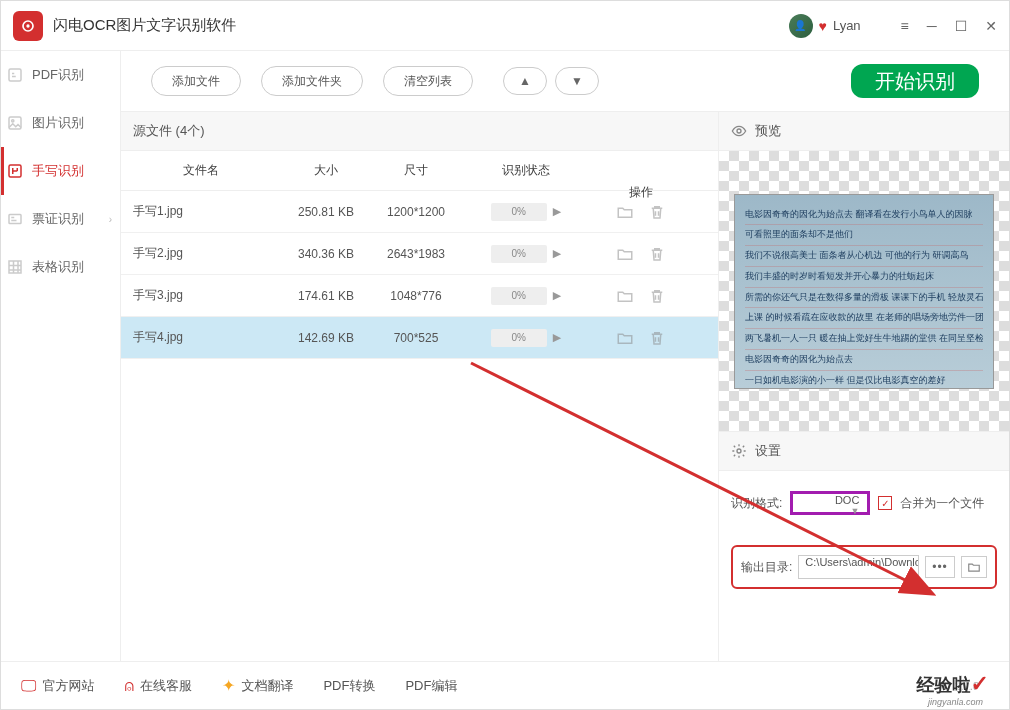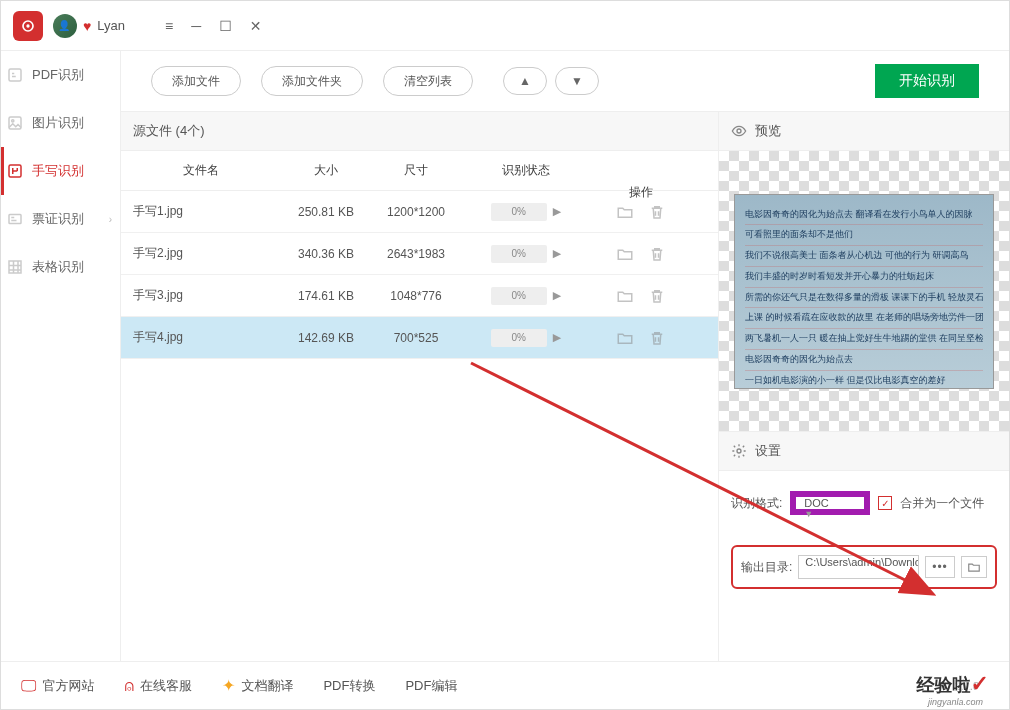--- a/index.html
+++ b/index.html
@@ -20,21 +20,21 @@
 .side-item { height: 48px; display: flex; align-items: center; padding-left: 5px; font-size: 13px; color: #666; cursor: pointer; gap: 8px; position: relative; }
 .side-item.active { color: #d32f2f; background: #fff; }
 .side-item.active::before { content: ""; position: absolute; left: 0; top: 0; bottom: 0; width: 3px; background: #d32f2f; }
 .side-icon { width: 18px; height: 18px; opacity: 0.5; }
 .side-item.active .side-icon { opacity: 1; }
 .chev { font-size: 10px; color: #bbb; margin-left: auto; margin-right: 8px; }
 .main { flex: 1; display: flex; flex-direction: column; min-width: 0; }
 .toolbar { height: 60px; display: flex; align-items: center; padding: 0 30px; gap: 20px; }
 .tb-btn { height: 30px; padding: 0 20px; border: 1px solid #ccc; border-radius: 15px; background: #fff; font-size: 12px; color: #555; cursor: pointer; display: flex; align-items: center; }
 .arrow-btn { width: 44px; height: 28px; border: 1px solid #ccc; border-radius: 14px; display: flex; align-items: center; justify-content: center; font-size: 12px; color: #666; cursor: pointer; }
-.start-btn { margin-left: auto; height: 34px; padding: 0 24px; background: #00a651; color: #fff; border: none; border-radius: 0; font-size: 14px; cursor: pointer; }
+.start-btn { margin-left: auto; height: 34px; padding: 0 24px; background: #00a651; color: #fff; border: none; border-radius: 12px; font-size: 20px; cursor: pointer; }
 .content { flex: 1; display: flex; min-height: 0; }
 .file-panel { flex: 1; border-right: 1px solid #eee; display: flex; flex-direction: column; }
 .panel-header { height: 40px; background: #f7f7f7; display: flex; align-items: center; padding-left: 12px; font-size: 13px; color: #555; border-top: 1px solid #eee; border-bottom: 1px solid #eee; }
 .table-header { height: 40px; display: flex; align-items: center; border-bottom: 1px solid #eee; font-size: 12px; color: #404040; }
 .col-name { width: 160px; text-align: center; }
 .col-size { width: 90px; text-align: center; }
 .col-dim { width: 90px; text-align: center; }
 .col-status { width: 130px; text-align: center; }
 .col-action { width: 100px; text-align: center; margin-top: 43px; }
 .table-row { height: 42px; display: flex; align-items: center; border-bottom: 1px solid #f0f0f0; font-size: 12px; color: #555; }
@@ -49,21 +49,21 @@
 .action-icon { width: 20px; height: 18px; opacity: 0.5; cursor: pointer; }
 .right-panel { width: 290px; display: flex; flex-direction: column; }
 .preview-header { height: 40px; background: #f7f7f7; border-top: 1px solid #eee; border-bottom: 1px solid #eee; display: flex; align-items: center; padding-left: 12px; gap: 8px; font-size: 13px; color: #555; }
 .preview-body { height: 280px; background-image: repeating-conic-gradient(#ddd 0% 25%, #fff 0% 50%); background-size: 20px 20px; display: flex; align-items: center; justify-content: center; padding: 10px; }
 .preview-img { width: 260px; height: 195px; background: linear-gradient(180deg, #9db8c8 0%, #b8cdd8 100%); border: 1px solid #999; position: relative; overflow: hidden; }
 .preview-lines { position: absolute; inset: 10px; font-family: cursive; font-size: 9px; color: #1a3a5c; line-height: 2.2; }
 .preview-lines div { border-bottom: 1px solid rgba(200,100,100,0.3); white-space: nowrap; overflow: hidden; }
 .settings-header { height: 40px; background: #f7f7f7; border-top: 1px solid #eee; border-bottom: 1px solid #eee; display: flex; align-items: center; padding-left: 12px; gap: 8px; font-size: 13px; color: #555; }
 .settings-body { flex: 1; padding: 20px 12px; display: flex; flex-direction: column; gap: 30px; font-size: 12px; color: #555; }
 .setting-row { display: flex; align-items: center; gap: 8px; }
-.select-box { width: 80px; height: 24px; border: 6px solid #a21caf; display: flex; align-items: flex-start; padding: 0 8px; font-size: 11px; color: #555; justify-content: space-between; cursor: pointer; flex-direction: column; }
+.select-box { width: 80px; height: 24px; border: 3px solid #a21caf; display: flex; align-items: flex-end; padding: 0 8px; font-size: 11px; color: #555; justify-content: space-between; cursor: pointer; flex-direction: column; }
 .checkbox { width: 14px; height: 14px; border: 1px solid #d32f2f; display: flex; align-items: center; justify-content: center; color: #d32f2f; font-size: 10px; cursor: pointer; }
 .output-row { border: 2px solid #d32f2f; border-radius: 6px; padding: 8px; display: flex; align-items: center; gap: 6px; }
 .path-input { flex: 1; height: 24px; border: 1px solid #ccc; padding: 0 6px; font-size: 11px; color: #555; min-width: 0; overflow: hidden; white-space: nowrap; }
 .dots-btn { width: 30px; height: 22px; border: 1px solid #ccc; display: flex; align-items: center; justify-content: center; font-size: 12px; color: #666; cursor: pointer; letter-spacing: 1px; }
 .folder-btn { width: 26px; height: 22px; border: 1px solid #ccc; display: flex; align-items: center; justify-content: center; cursor: pointer; }
 .footer { height: 48px; border-top: 1px solid #eee; display: flex; align-items: center; padding: 0 20px; gap: 30px; font-size: 13px; color: #555; }
 .footer-item { display: flex; align-items: center; gap: 6px; cursor: pointer; }
 .footer-icon { color: #d32f2f; font-size: 16px; }
 .version { margin-left: auto; font-size: 11px; color: #aaa; margin-right: 10px; position: relative; }
 .watermark { position: absolute; right: 20px; bottom: 12px; font-family: cursive; font-size: 18px; font-weight: bold; color: #333; text-shadow: 1px 1px 0 #fff; pointer-events: none; }
@@ -77,20 +77,21 @@
 
 <div class="window">
 
   <div class="titlebar">
     <div class="logo">
       <svg viewBox="0 0 24 24" fill="#fff">
           <circle cx="12" cy="12" r="6" fill="none" stroke="#fff" stroke-width="2"></circle>
           <circle cx="12" cy="12" r="2" fill="#fff"></circle>
         </svg>
     </div>
+    <div class="title">闪电OCR图片文字识别软件</div>
     <div class="user-area">
       <div class="avatar">👤</div>
       <span class="heart">♥</span>
       <span class="username">Lyan</span>
     </div>
     <div class="win-controls">
       <span>≡</span>
       <span>─</span>
       <span>☐</span>
       <span>✕</span>

